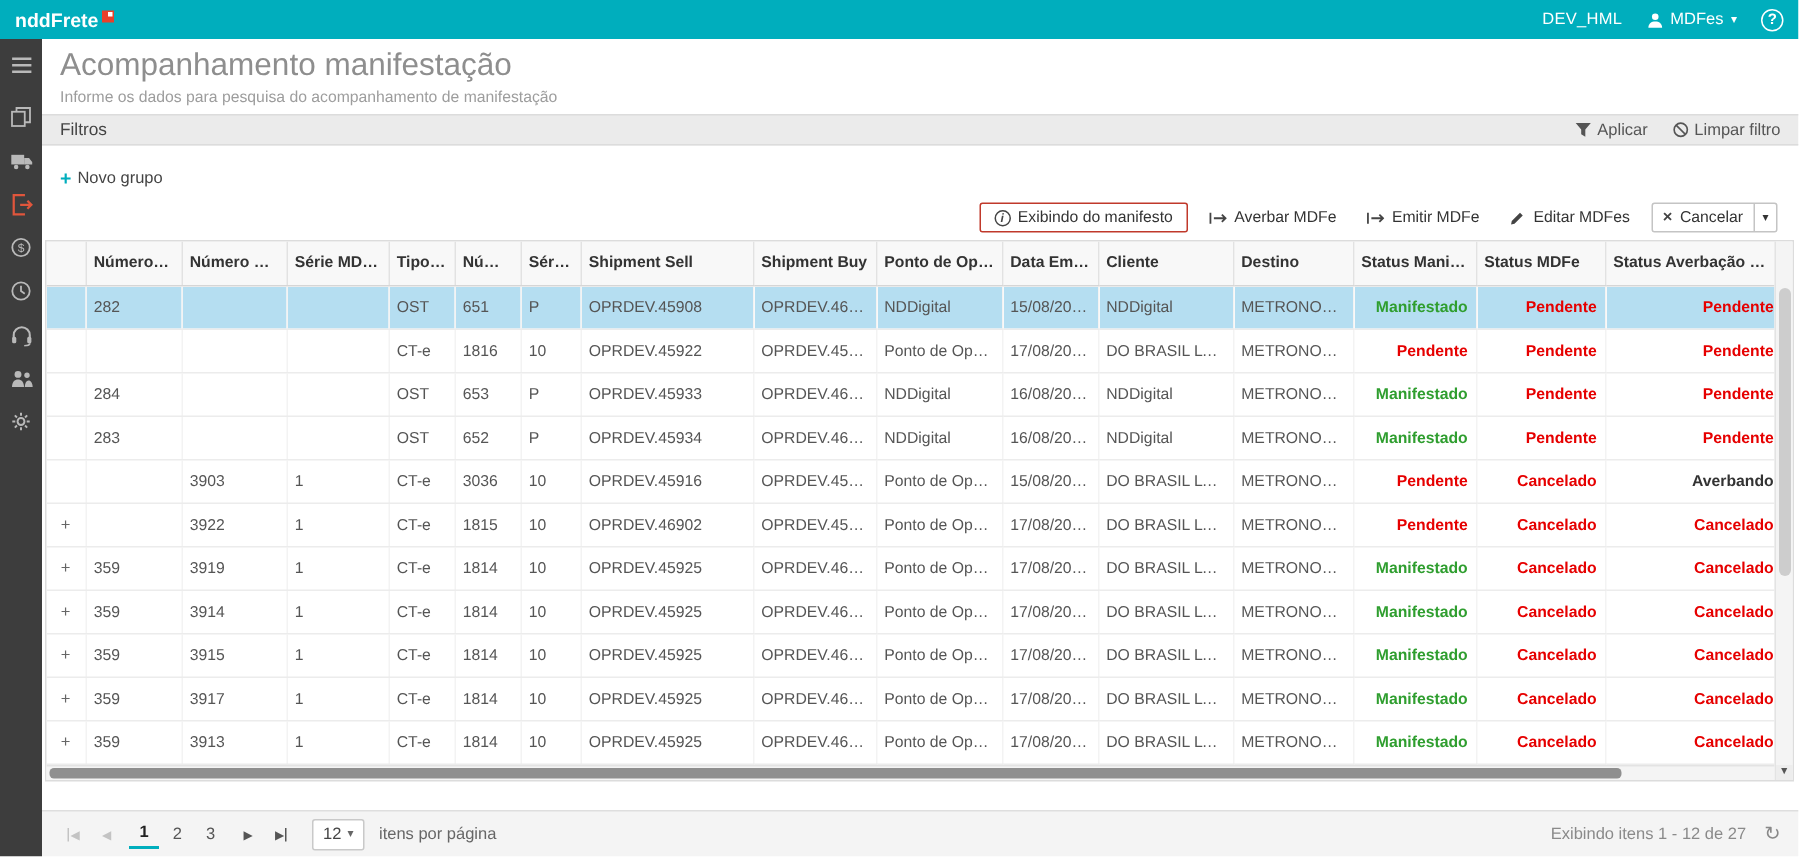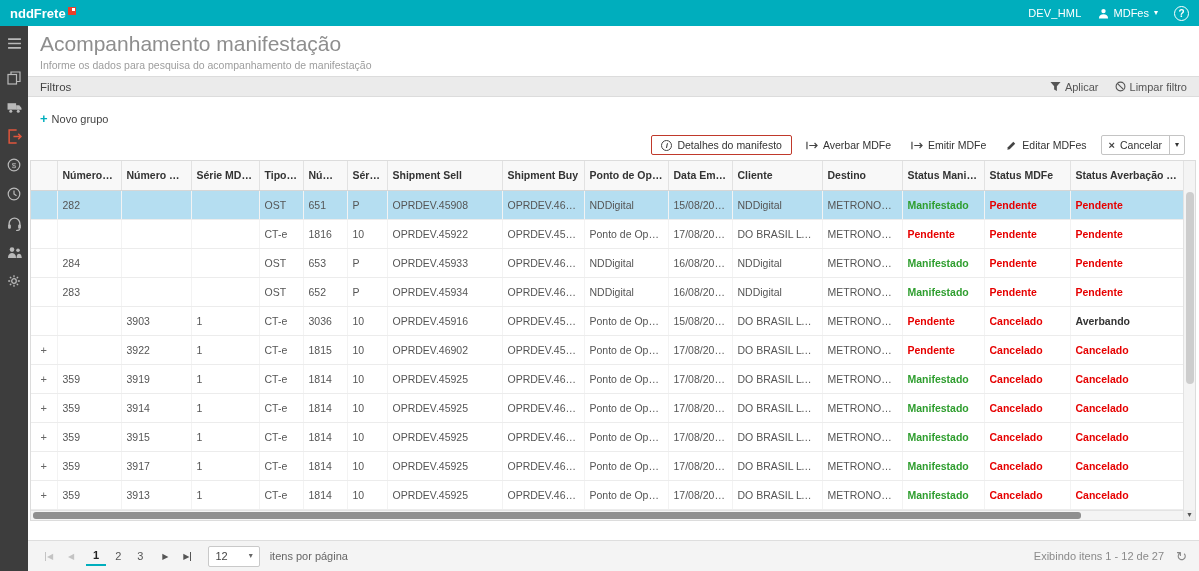--- a/index.html
+++ b/index.html
@@ -61,21 +61,21 @@
   .grid-outer { margin:0 3px 0 2px; border:1px solid #dcdcdc; position:relative; }
   .table-area { margin-right:12px; overflow:hidden; }
   table { border-collapse:collapse; table-layout:fixed; width:1157px; }
   th { background:#f8f8f8; font-size:10.5px; font-weight:bold; color:#333; text-align:left;
     padding:8px 5px; border-right:1px solid #e2e2e2; border-bottom:1px solid #d6d6d6;
     white-space:nowrap; overflow:hidden; text-overflow:ellipsis; cursor:pointer; height:29px; }
   td { font-size:10.5px; color:#555; padding:8px 5px; border-bottom:1px solid #ececec;
     border-right:1px solid #f3f3f3; white-space:nowrap; overflow:hidden; text-overflow:ellipsis; height:29px; }
   tr.selected td { background:#b5def1; }
   td.expand-cell { text-align:center; color:#666; font-size:11px; }
-  td.status-cell { font-weight:bold; }
+  td.status-cell { font-weight:bold;text-align:right; }
 
   .vscroll { position:absolute; top:0; right:0; bottom:10px; width:12px; background:#f4f4f4;
     border-left:1px solid #e3e3e3; cursor:pointer; }
   .vthumb { position:absolute; top:31px; left:2px; width:8px; height:55%; background:#cdcdcd; border-radius:4px; }
   .vscroll-arrow { position:absolute; right:0; bottom:0; width:12px; height:10px; background:#ededed;
     display:flex; align-items:center; justify-content:center; font-size:7px; color:#555;
     border-left:1px solid #e3e3e3; cursor:pointer; }
   .hscroll { height:10px; background:#f4f4f4; border-top:1px solid #e3e3e3; position:relative; margin-right:12px; }
   .hthumb { position:absolute; top:1px; left:2px; height:7px; width:91%; background:#8f8f8f; border-radius:3px; }
 
@@ -83,21 +83,21 @@
   .pager { margin-top:auto; height:31px; background:#f4f4f4; border-top:1px solid #dedede;
     display:flex; align-items:center; padding:0 12px; gap:4px; font-size:11px; color:#666; }
   .pg { width:18px; height:18px; display:inline-flex; align-items:center; justify-content:center;
     font-size:8px; cursor:pointer; color:#555; }
   .pg.disabled { color:#c3c3c3; }
   .pg .edge-l { border-left:1.5px solid currentColor; padding-left:1px; }
   .pg .edge-r { border-right:1.5px solid currentColor; padding-right:1px; }
   .pages { display:flex; align-items:center; gap:2px; margin:0 2px; }
   .page { padding:3px 7px; font-size:11px; color:#555; cursor:pointer; }
   .page.active { color:#222; font-weight:bold; border-bottom:2px solid #00aebd; }
-  .page-size { display:inline-flex; align-items:center; gap:21px; border:1px solid #c9c9c9; background:#fff;
+  .page-size { display:inline-flex; align-items:center; gap:4px; border:1px solid #c9c9c9; background:#fff;
     border-radius:2px; padding:2px 6px; margin:0 6px 0 8px; font-size:11px; color:#444; cursor:pointer; height:21px; }
   .page-size .caret { color:#666; }
   .pager-info { margin-left:auto; display:flex; align-items:center; gap:12px; color:#8a8a8a; font-size:11px;padding-left:40px; }
   .refresh { font-size:13px; color:#888; cursor:pointer; }
 </style>
 </head>
 <body>
 
 <div class="topbar">
   <div class="brand">
@@ -210,21 +210,21 @@
     </div>
 
     <div class="new-group">
       <span class="plus-glyph">+</span>
       <span>Novo grupo</span>
     </div>
 
     <div class="toolbar">
       <button class="tbtn details">
         <span class="info-icon">i</span>
-        <span>Detalhes do manifesto</span>
+        <span>Exibindo do manifesto</span>
       </button>
       <button class="tbtn">
         <svg viewBox="0 0 13 12" width="12" height="11">
             <path d="M1 2v8" stroke="#444" stroke-width="1.3"></path>
             <path d="M3.5 6H12M9.3 3.3L12 6 9.3 8.7" stroke="#444" fill="none" stroke-width="1.3"></path>
           </svg>
         <span>Averbar MDFe</span>
       </button>
       <button class="tbtn">
         <svg viewBox="0 0 13 12" width="12" height="11">

